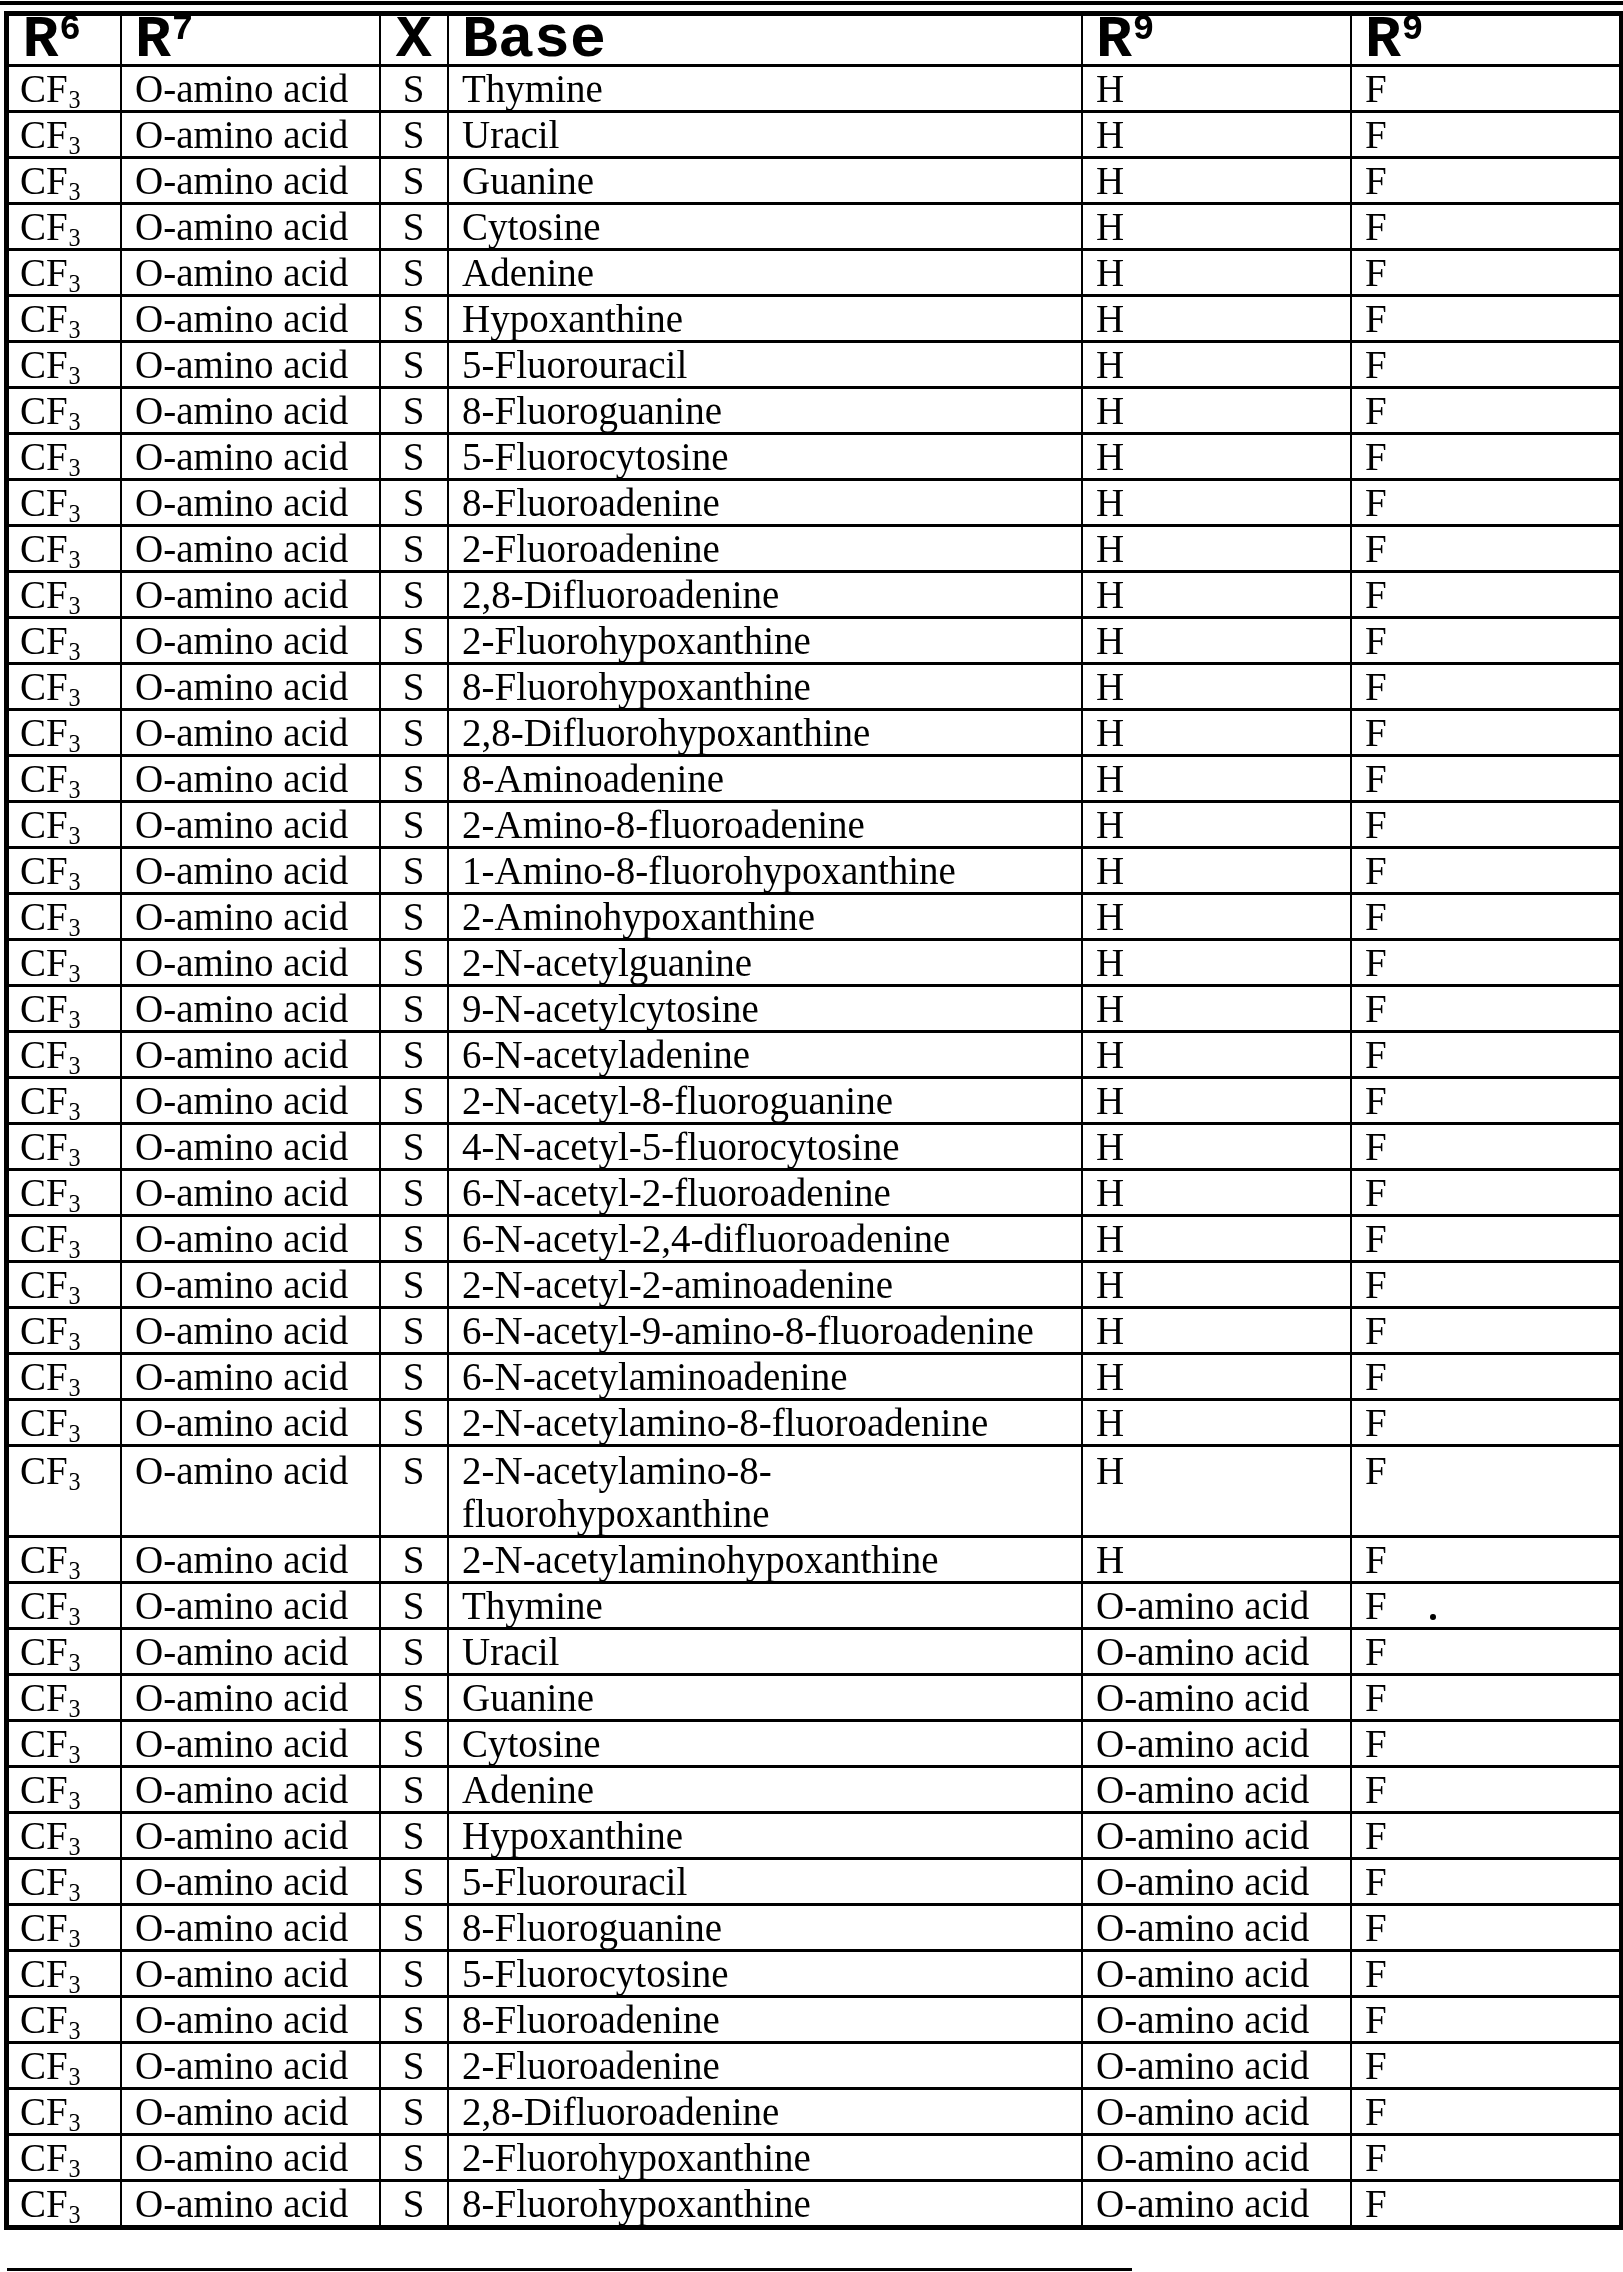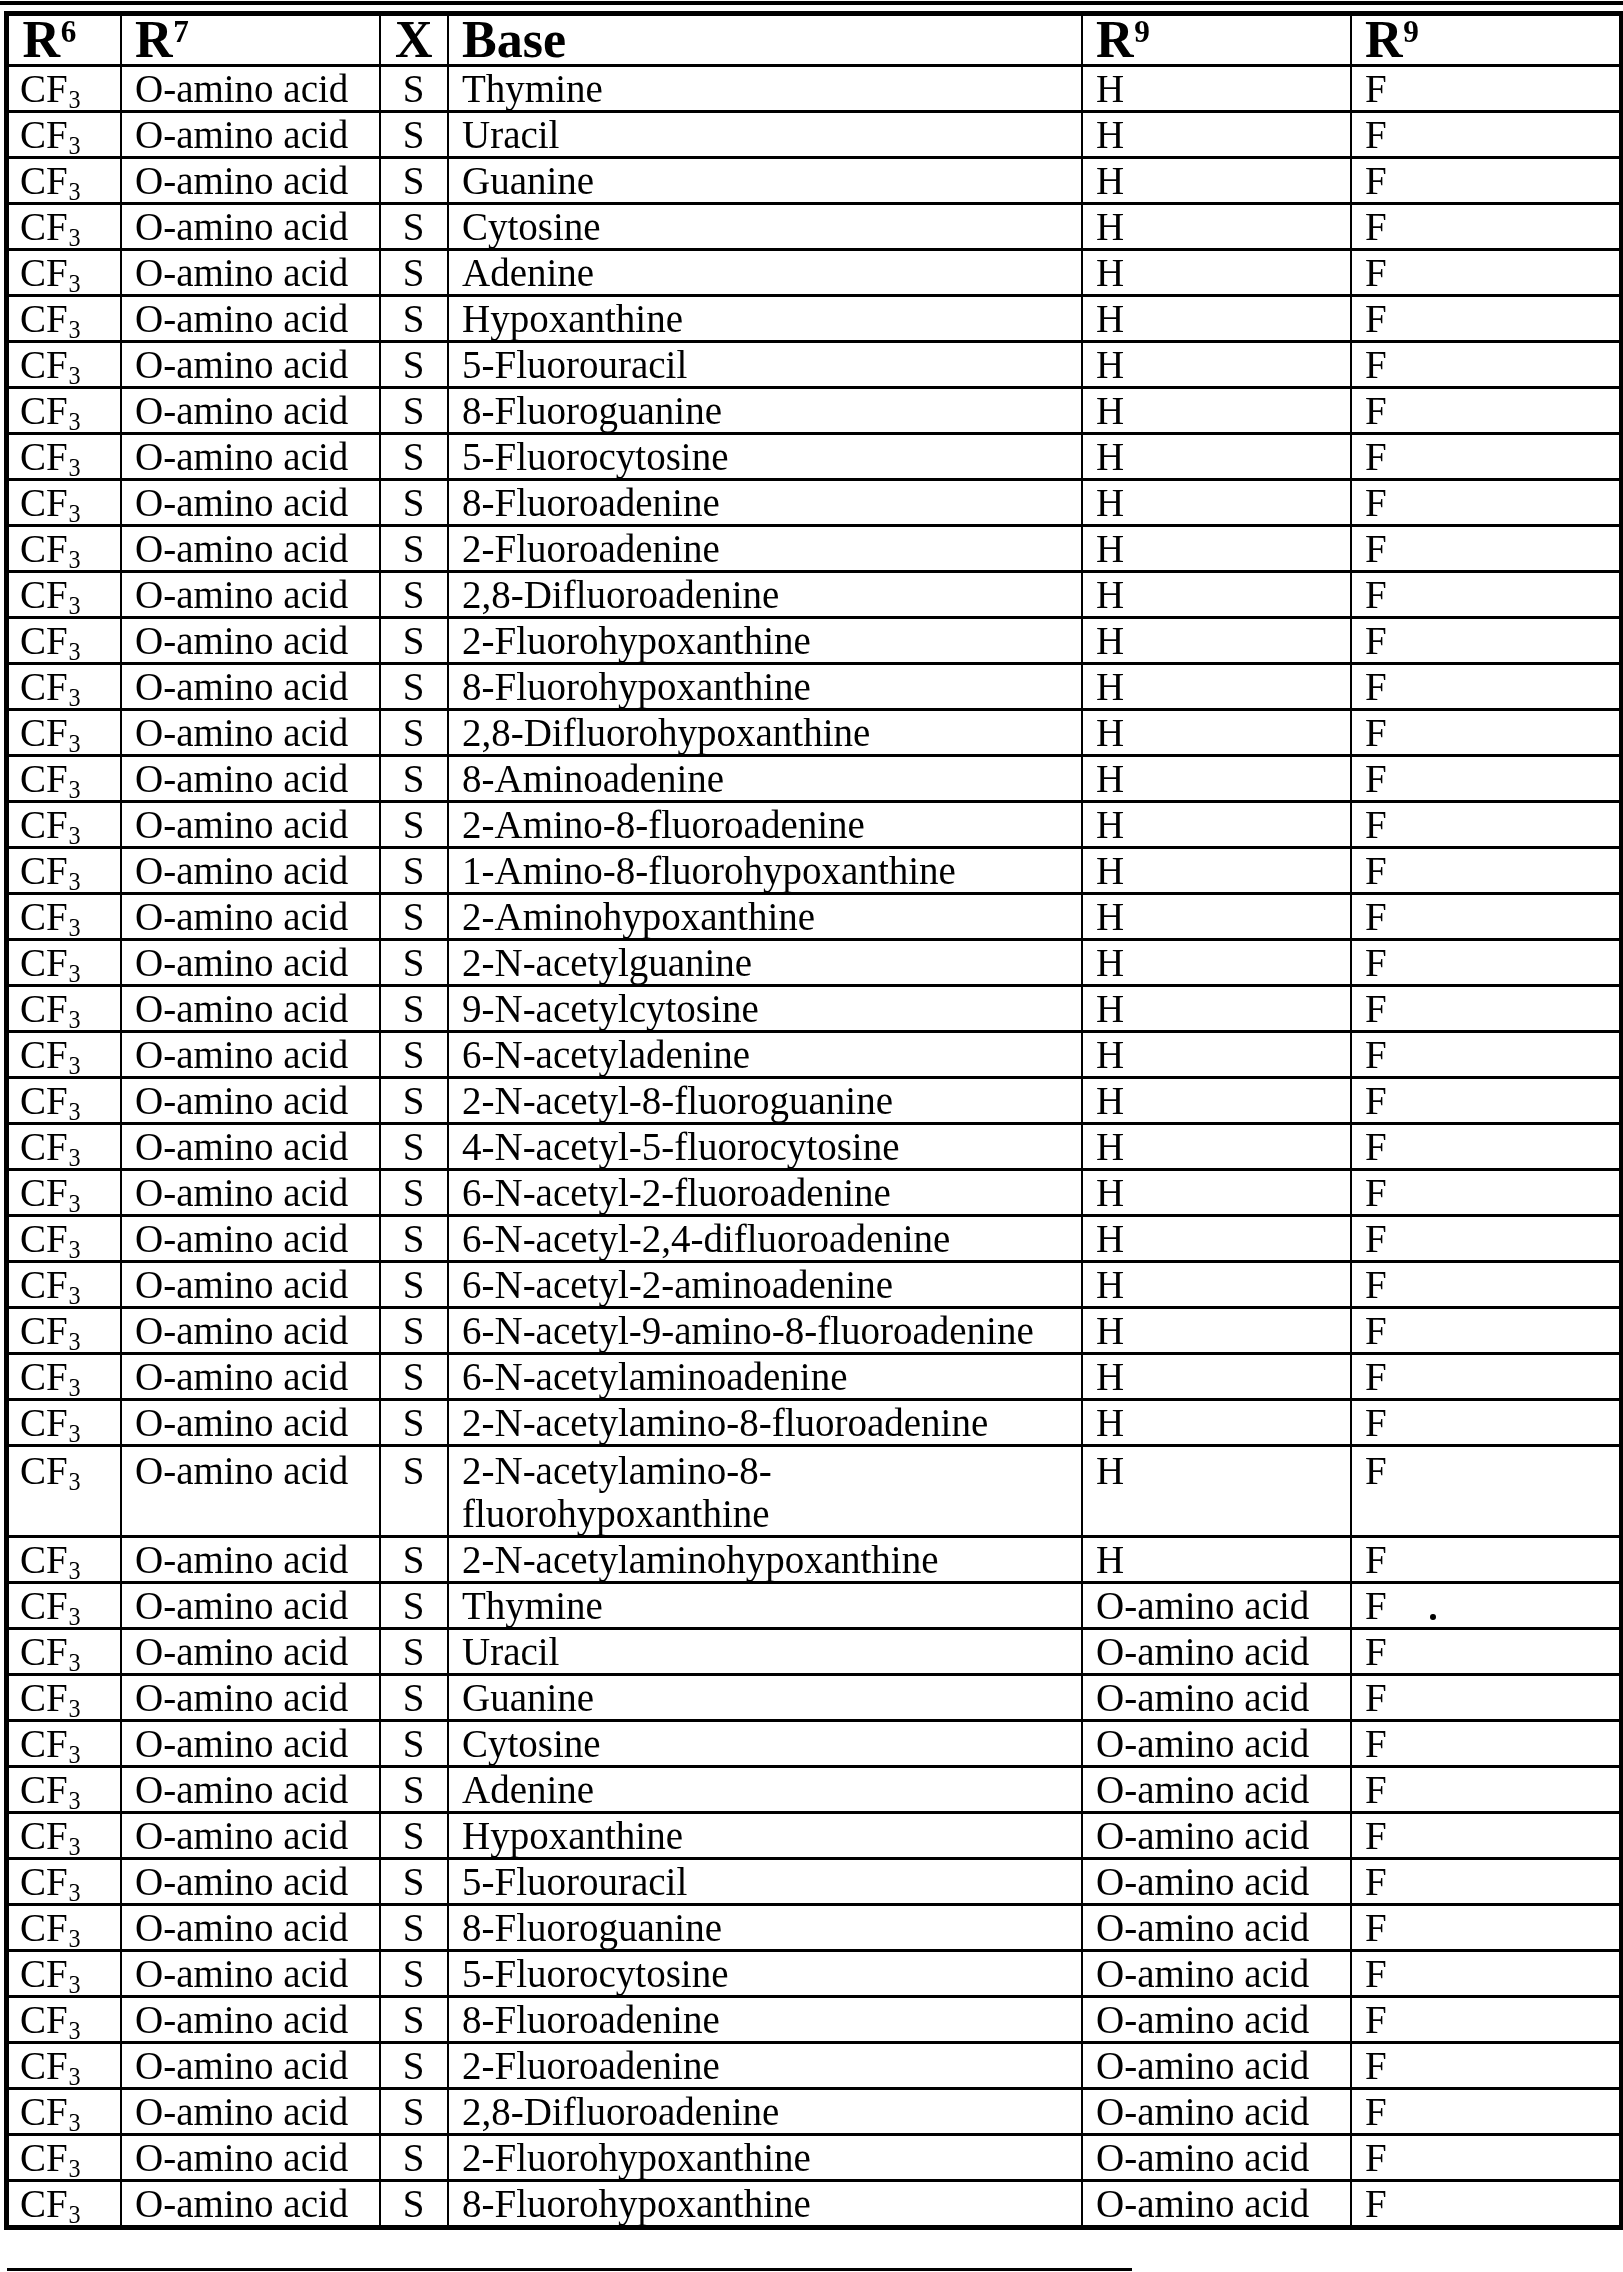--- a/index.html
+++ b/index.html
@@ -20,21 +20,21 @@
   col.c-r6{width:114px;} col.c-r7{width:259px;} col.c-x{width:68px;}
   col.c-base{width:634px;} col.c-r9{width:269px;} col.c-r10{width:271px;}
   th,td{
     border:2.5px solid #000;
     border-top-width:3.3px;border-bottom-width:3.3px;
     padding:0 3.3px 0 13.3px;
     vertical-align:middle;
     text-align:left;
     overflow:hidden;
   }
-  th{font-size:52px;font-weight:bold;height:48px;line-height:42px;}
+  th{font-size:60px;font-weight:bold;height:48px;line-height:42px;font-family:Liberation Mono, monospace;}
   td{font-size:39px;height:43px;line-height:43px;white-space:nowrap;}
   th.c-x,td.c-x{padding-left:0;padding-right:0;text-align:center;}
   td.c-r6{padding-left:10.8px;}
   tr.tall td{vertical-align:top;padding-top:2.5px;}
   sup{font-size:60%;line-height:0;position:relative;top:-0.48em;vertical-align:baseline;margin-left:0.8px;}
   sub{font-size:62%;line-height:0;position:relative;top:0.24em;vertical-align:baseline;margin-left:0.8px;}
   .stray-dot{position:absolute;left:1430px;top:1614px;width:5.8px;height:5.8px;background:#000;border-radius:50%;}
 </style>
 </head>
 <body>
@@ -267,21 +267,21 @@
           <td class="c-r7">O-amino acid</td>
           <td class="c-x">S</td>
           <td class="c-base">6-N-acetyl-2,4-difluoroadenine</td>
           <td class="c-r9">H</td>
           <td class="c-r10">F</td>
         </tr>
         <tr>
           <td class="c-r6">CF<sub>3</sub></td>
           <td class="c-r7">O-amino acid</td>
           <td class="c-x">S</td>
-          <td class="c-base">6-N-acetyl-2-aminoadenine</td>
+          <td class="c-base">2-N-acetyl-2-aminoadenine</td>
           <td class="c-r9">H</td>
           <td class="c-r10">F</td>
         </tr>
         <tr>
           <td class="c-r6">CF<sub>3</sub></td>
           <td class="c-r7">O-amino acid</td>
           <td class="c-x">S</td>
           <td class="c-base">6-N-acetyl-9-amino-8-fluoroadenine</td>
           <td class="c-r9">H</td>
           <td class="c-r10">F</td>

